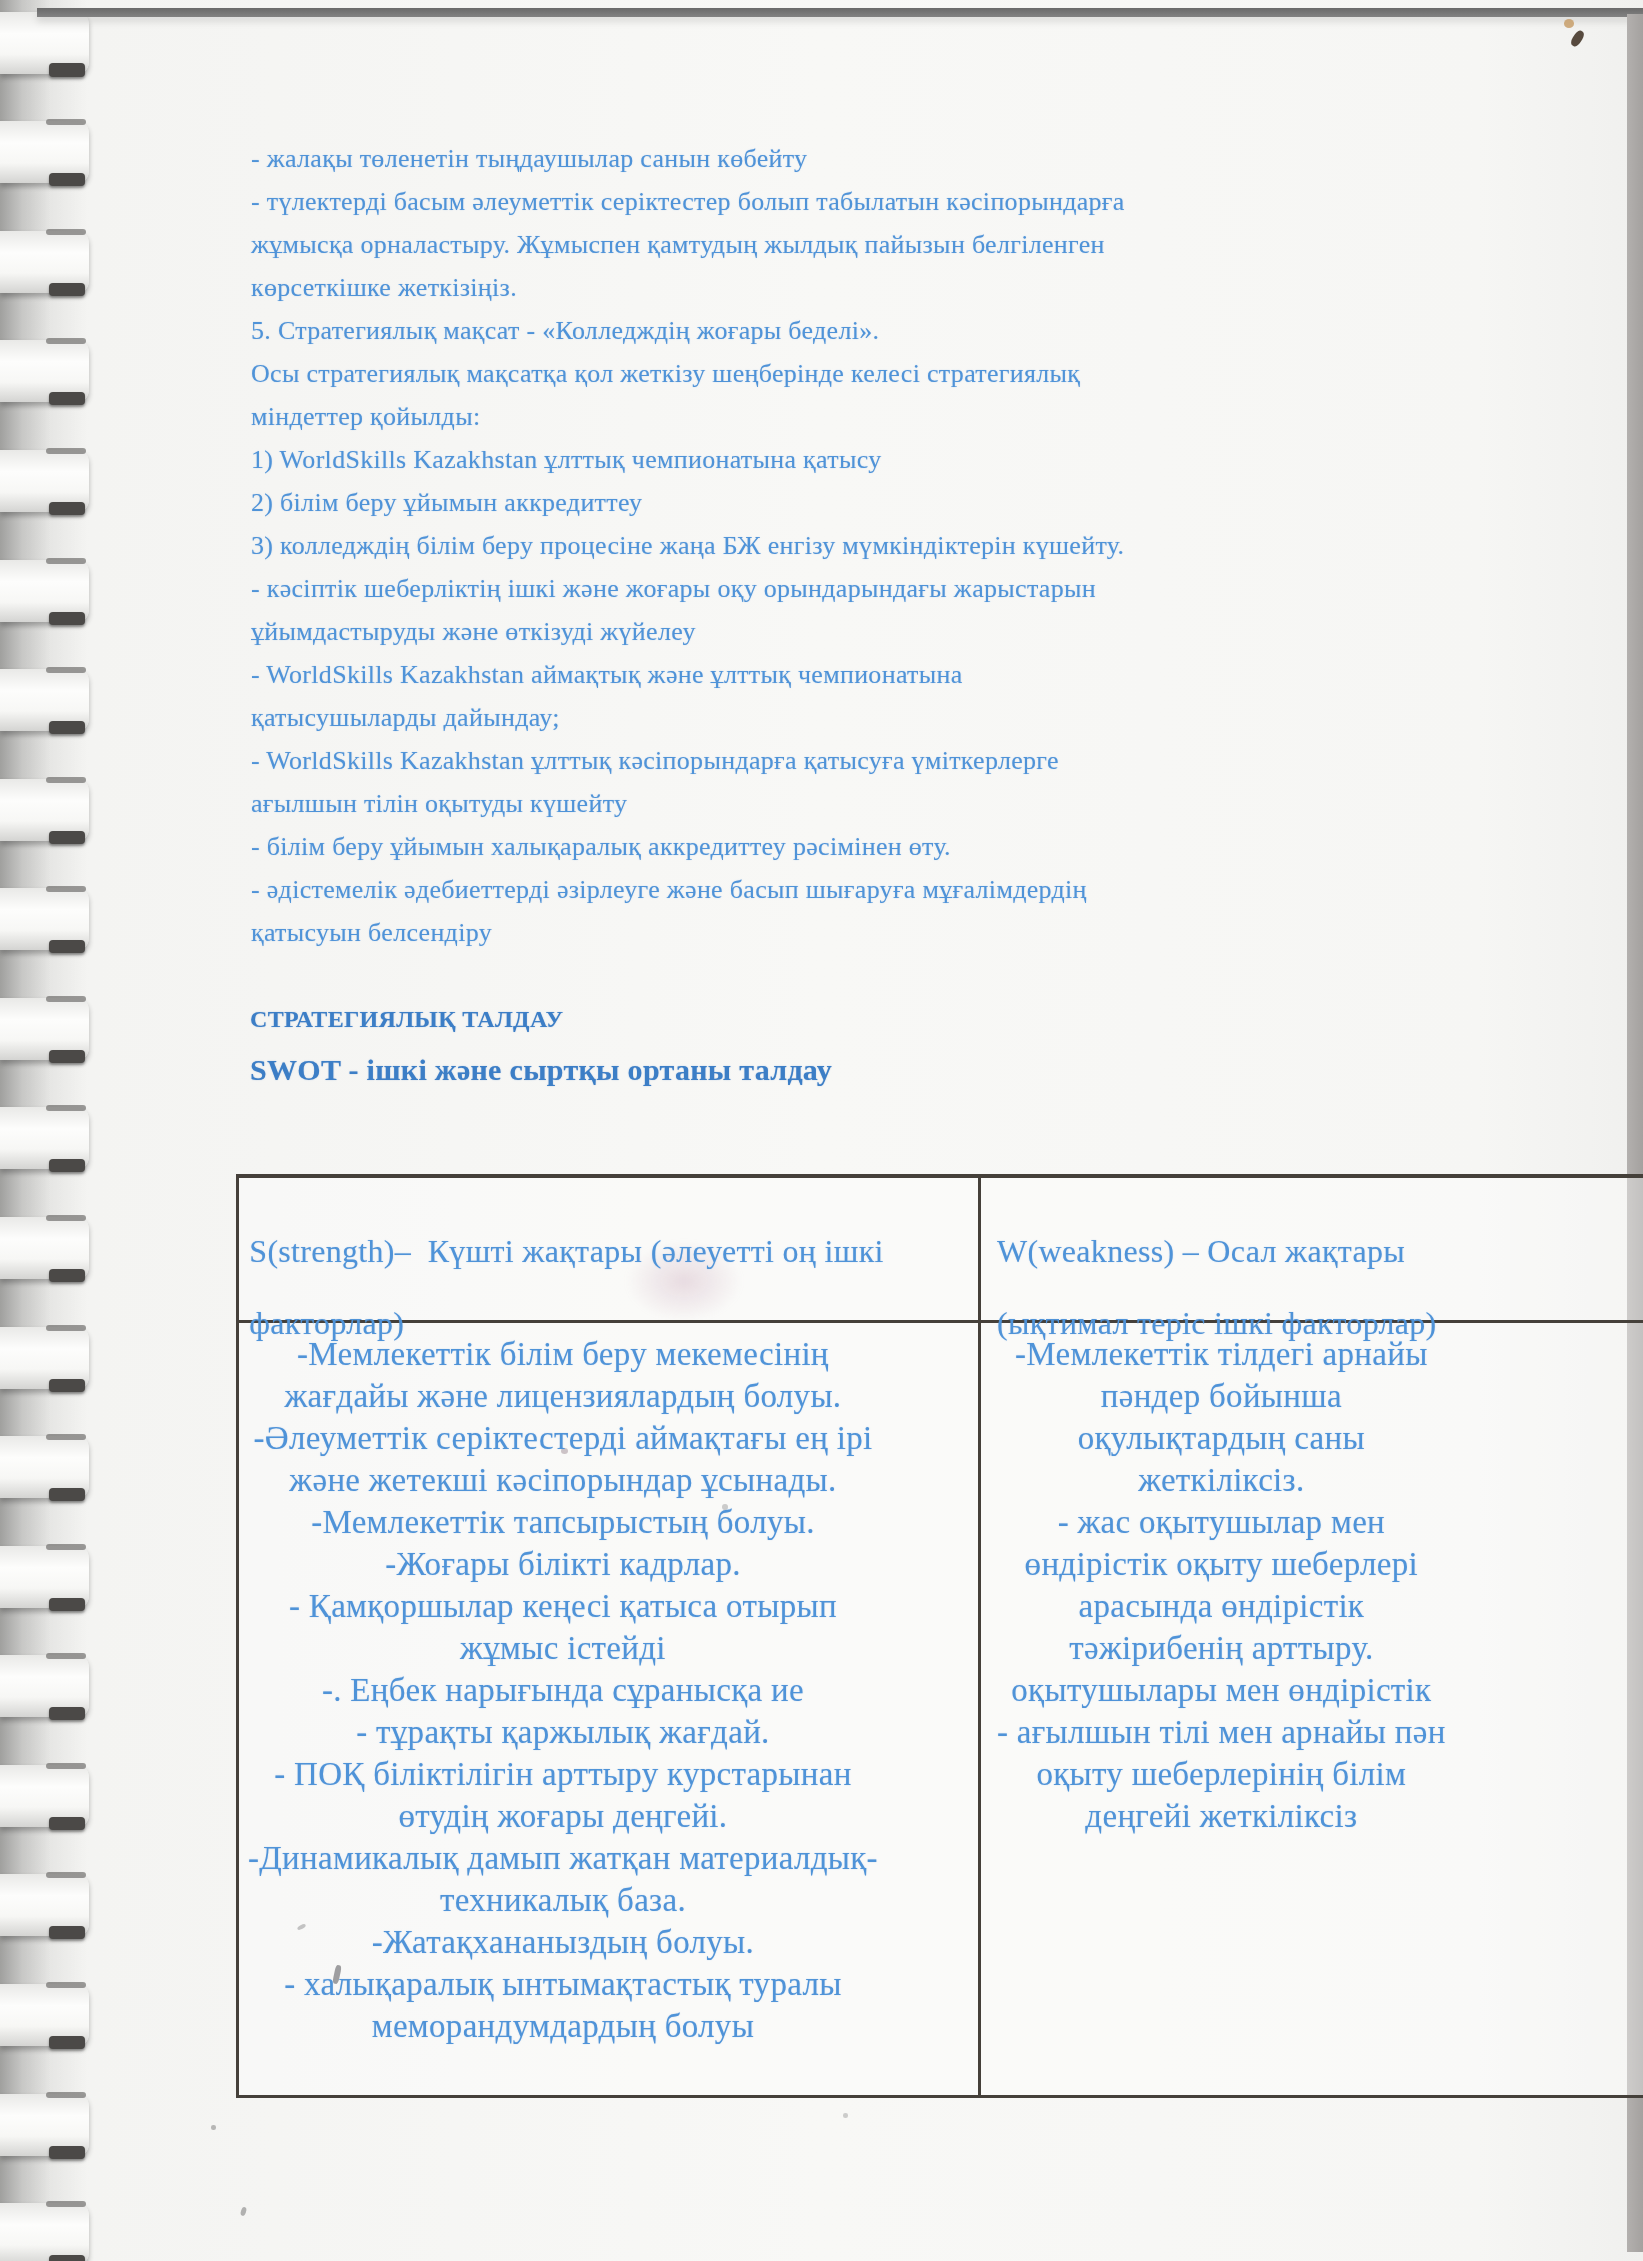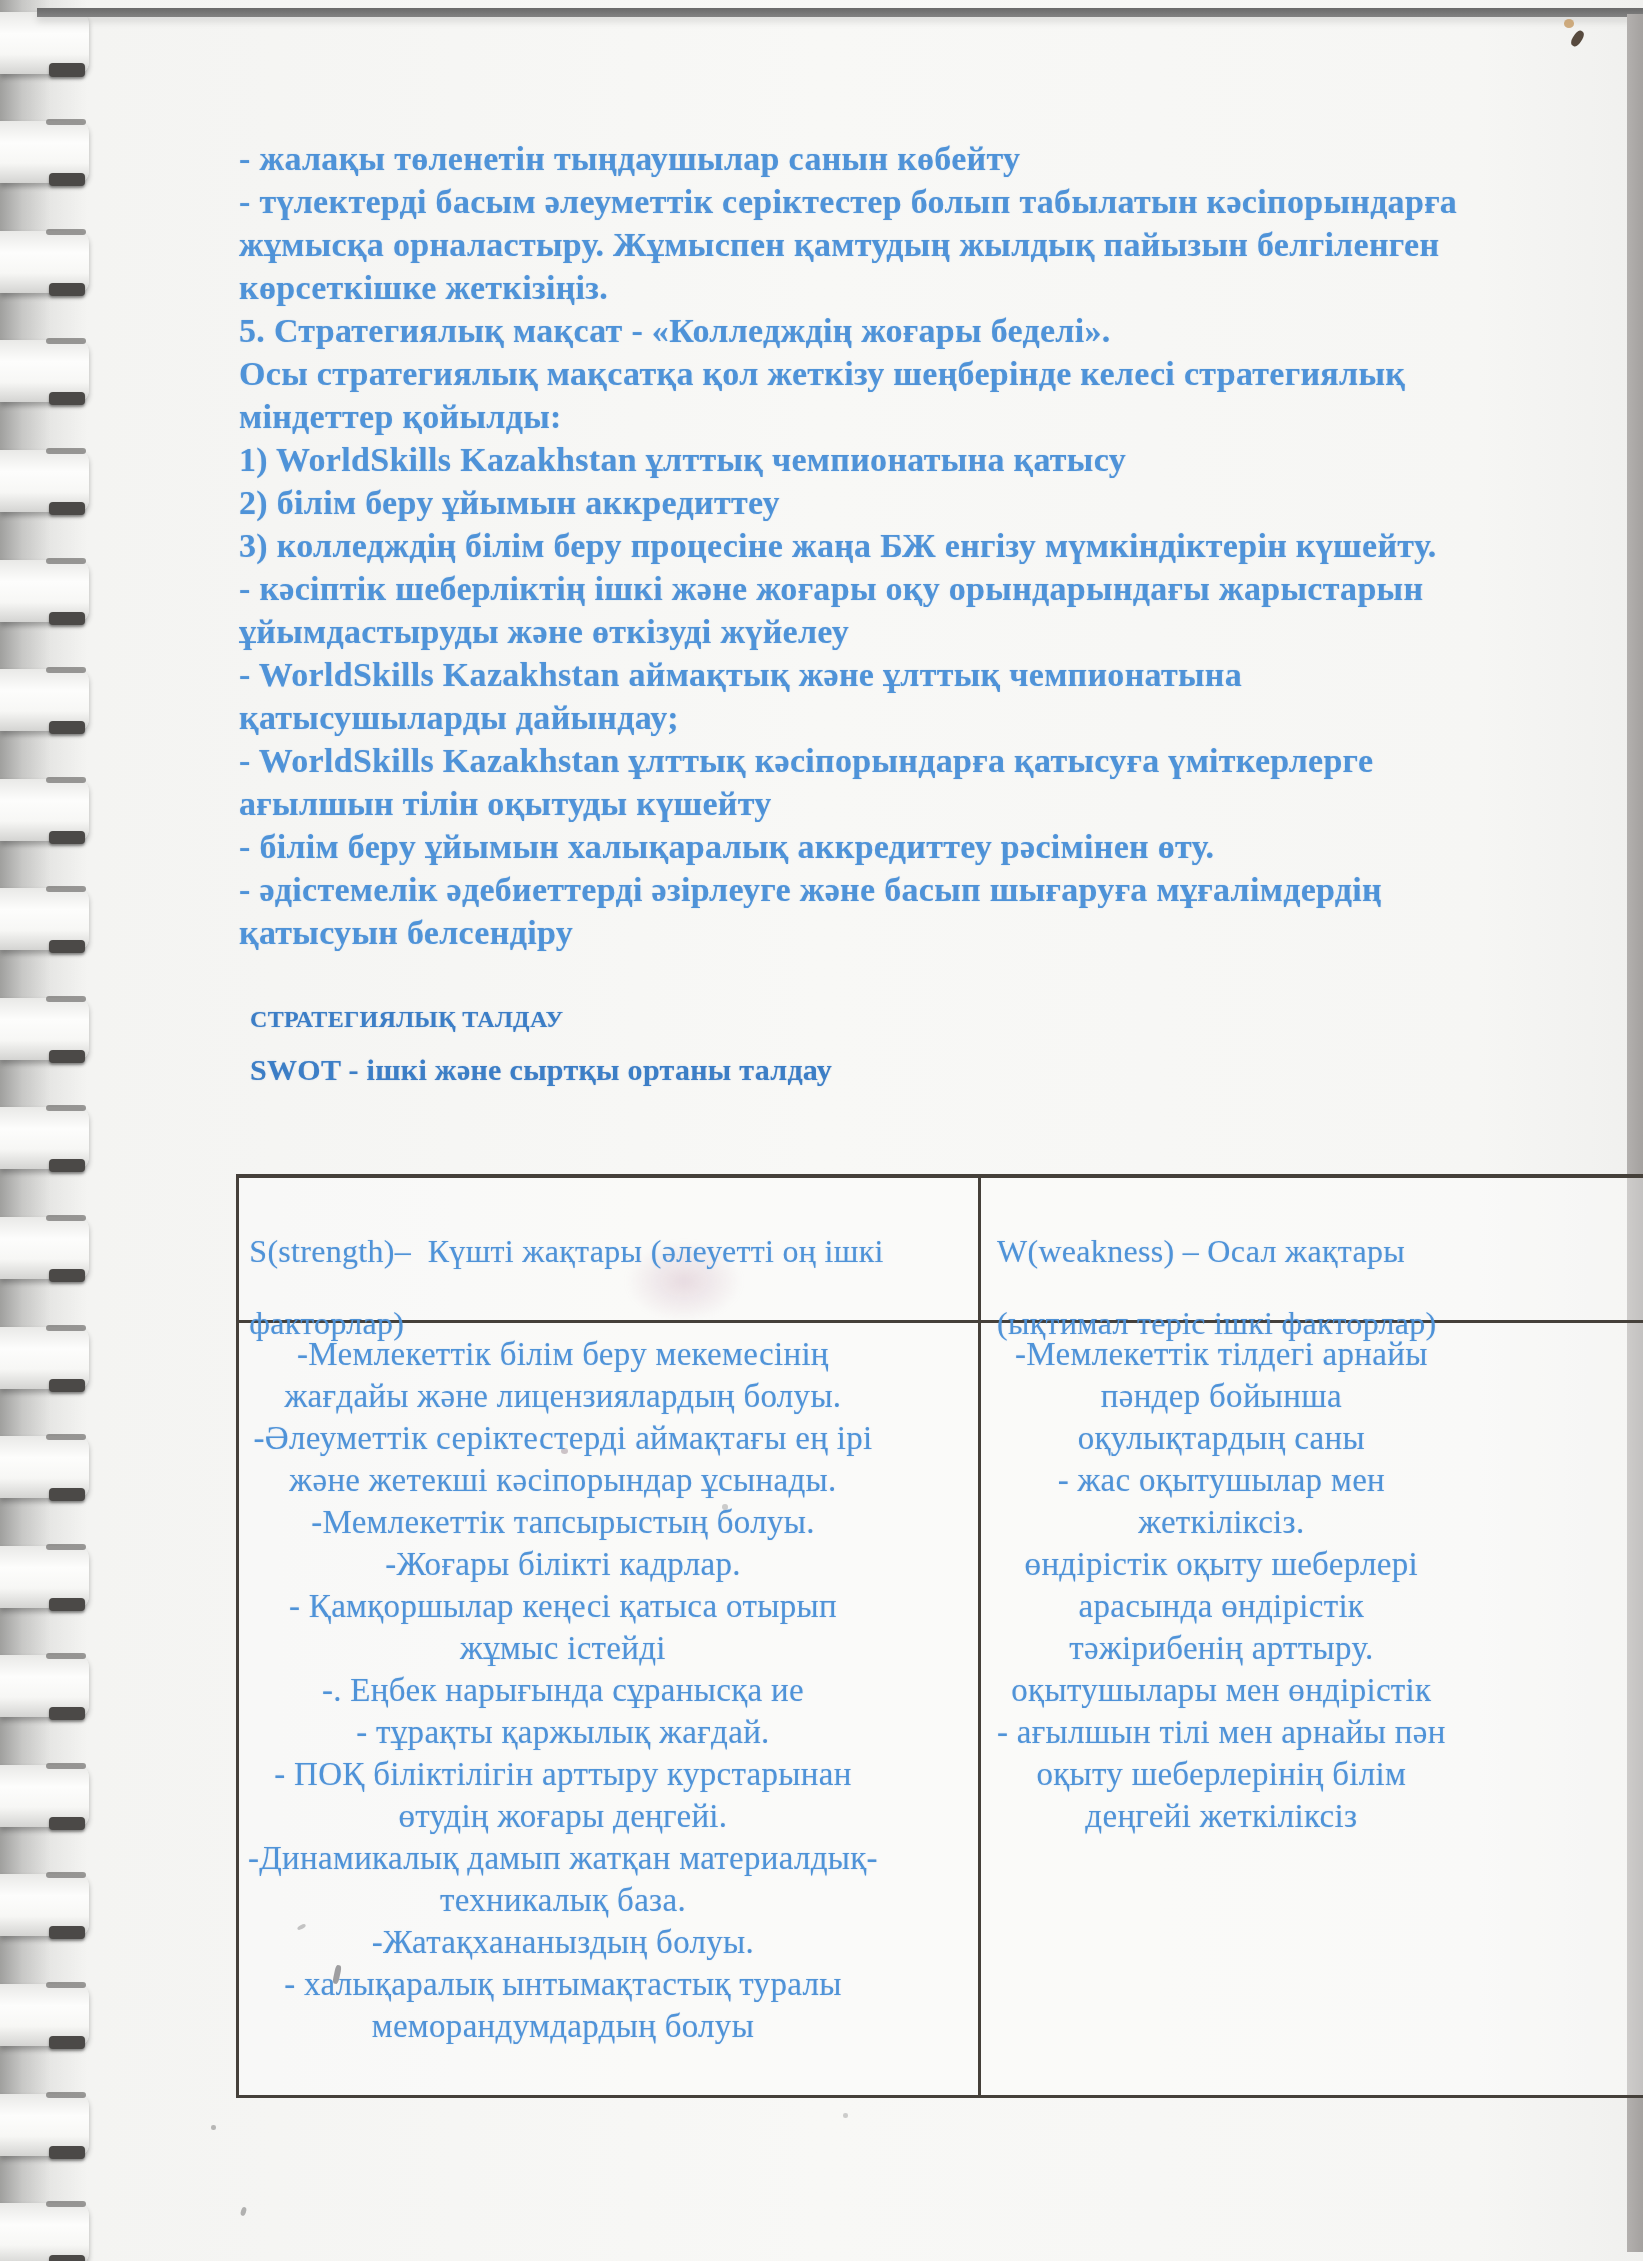--- a/index.html
+++ b/index.html
@@ -26,23 +26,23 @@
     background:rgba(80,78,76,0.55);border-radius:3.2px;}
   .comb::after{content:"";position:absolute;right:4.5px;bottom:-3.2px;width:36px;height:13.5px;
     background:#4b4947;border-radius:3.9px;box-shadow:0 1.9px 2.6px rgba(0,0,0,0.35);}
   .top-edge{position:absolute;left:37px;right:0;top:7.7px;height:9.7px;
     background:linear-gradient(180deg,#6a6a6a,#828282);
     box-shadow:0 5.2px 7.7px rgba(0,0,0,0.10);}
   .right-edge{position:absolute;right:0;top:14px;bottom:9px;width:17.4px;
     background:linear-gradient(90deg,#b3b0ae,#a3a09e);}
   
   .tline{white-space:pre;}
-  .textblock{position:absolute;left:239px;top:137px;color:var(--ink);
-    font-size:34px;line-height:43px;letter-spacing:0.3px;
-    text-shadow:0 0 1.3px rgba(95,150,215,0.40);font-weight:bold;}
+  .textblock{position:absolute;left:251px;top:137px;color:var(--ink);
+    font-size:26px;line-height:43px;letter-spacing:0.3px;
+    text-shadow:0 0 1.3px rgba(95,150,215,0.40);}
   .heading{position:absolute;left:250px;color:var(--ink-strong);font-weight:bold;
     letter-spacing:0.3px;text-shadow:0 0 1.3px rgba(70,125,195,0.45);white-space:pre;}
   .heading.h1{top:1006px;font-size:24px;}
   .heading.h2{top:1053px;font-size:30px;}
   
   .swot{position:absolute;left:236px;top:1174px;width:1507px;height:924px;
     border:3.2px solid var(--border);border-top-width:4.5px;border-bottom-width:3.9px;
     box-sizing:border-box;background:rgba(255,255,255,0.35);}
   .vline{position:absolute;top:0;bottom:0;left:739px;width:3.2px;background:var(--border);}
   .hdr-rule{position:absolute;left:0;right:0;top:142px;height:3.2px;background:var(--border);}
@@ -160,22 +160,22 @@
       <div class="tline">-Динамикалық дамып жатқан материалдық-</div>
       <div class="tline">техникалық база.</div>
       <div class="tline">-Жатақхананыздың болуы.</div>
       <div class="tline">- халықаралық ынтымақтастық туралы</div>
       <div class="tline">меморандумдардың болуы</div>
     </div>
   <div class="cell bd rc">
       <div class="tline">-Мемлекеттік тілдегі арнайы</div>
       <div class="tline">пәндер бойынша</div>
       <div class="tline">оқулықтардың саны</div>
+      <div class="tline">жеткіліксіз.</div>
       <div class="tline">- жас оқытушылар мен</div>
-      <div class="tline">жеткіліксіз.</div>
       <div class="tline">өндірістік оқыту шеберлері</div>
       <div class="tline">арасында өндірістік</div>
       <div class="tline">тәжірибенің арттыру.</div>
       <div class="tline">оқытушылары мен өндірістік</div>
       <div class="tline">- ағылшын тілі мен арнайы пән</div>
       <div class="tline">оқыту шеберлерінің білім</div>
       <div class="tline">деңгейі жеткіліксіз</div>
     </div>
 </div>
 

